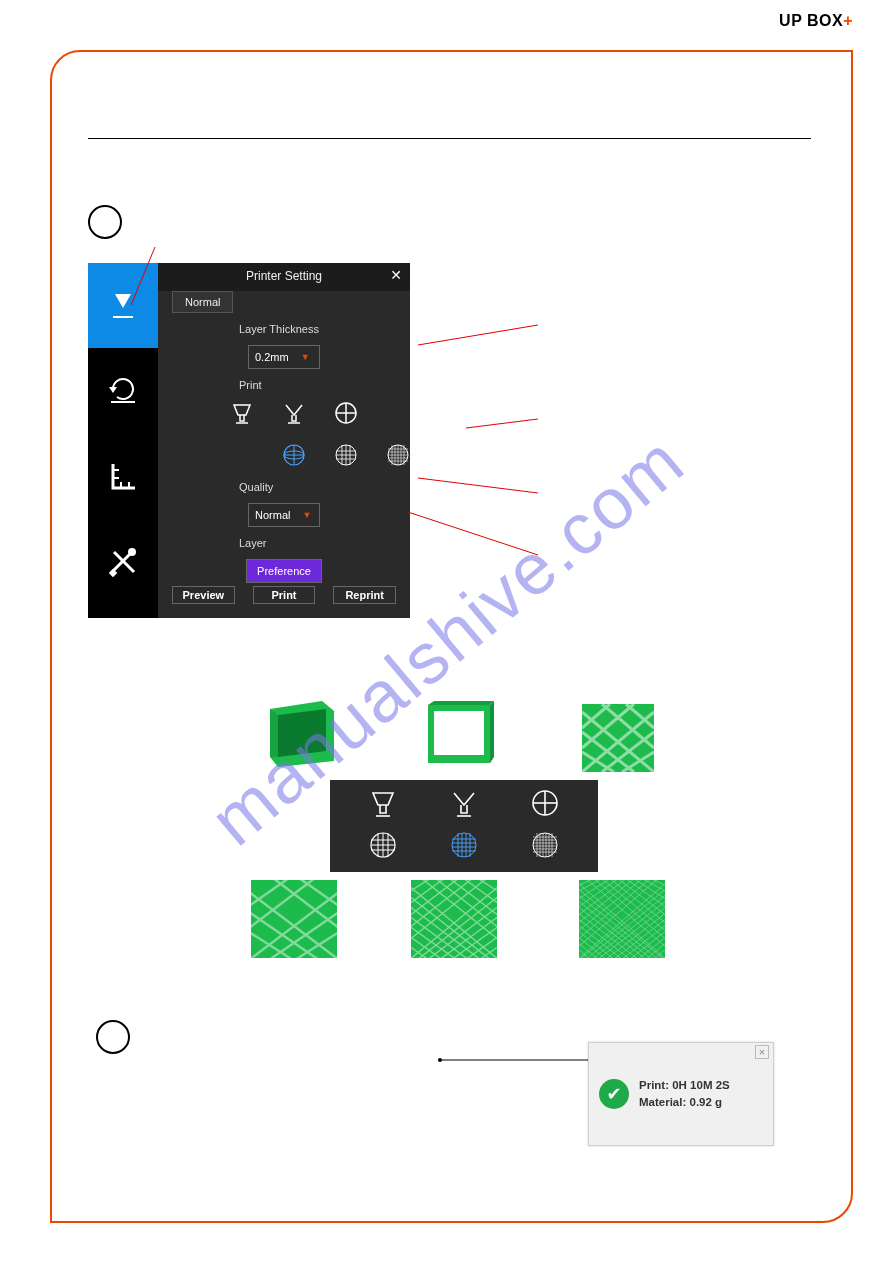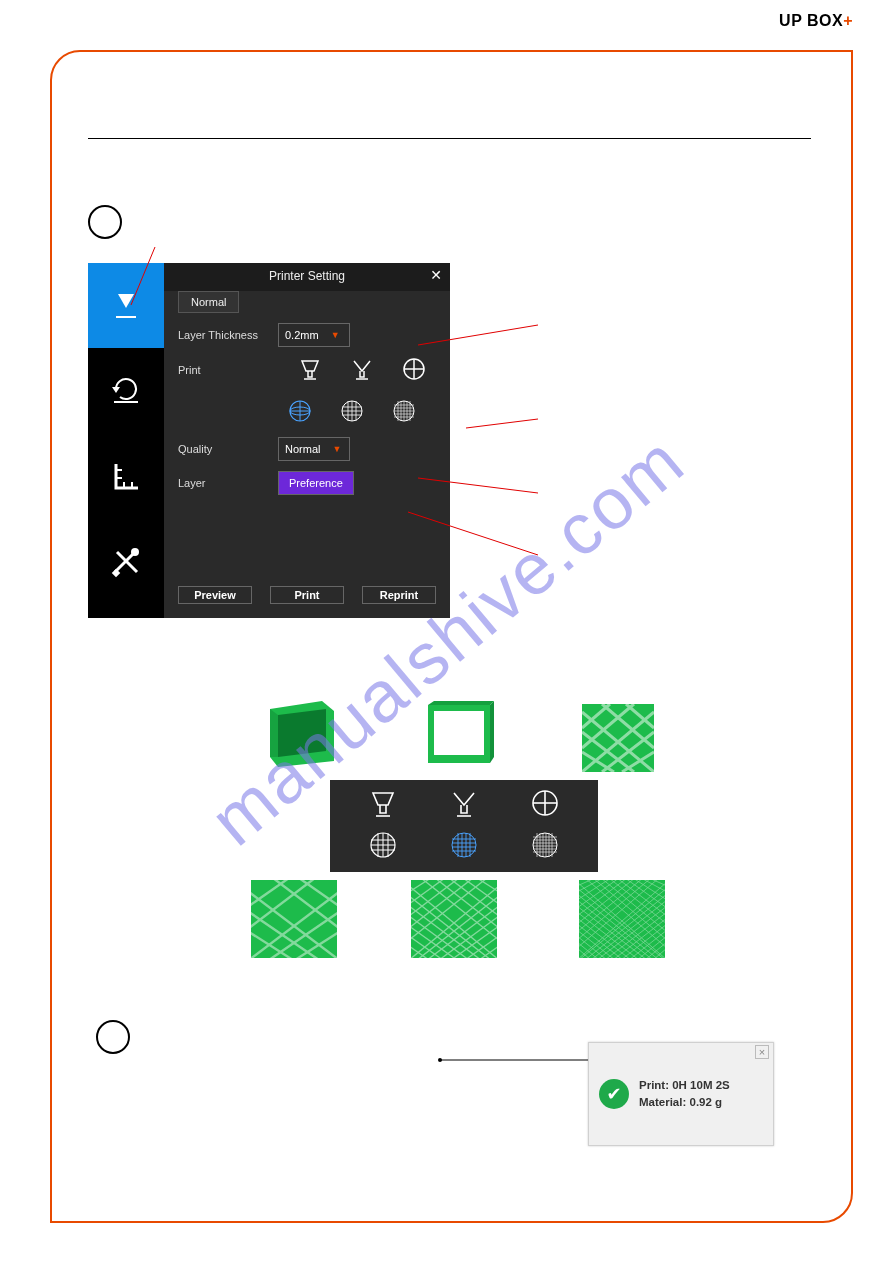--- a/index.html
+++ b/index.html
@@ -43,21 +43,21 @@
     position: absolute;
     width: 30px; height: 30px;
     border: 2px solid #000;
     border-radius: 50%;
     background: #fff;
   }
   .screenshot-area {
     position: absolute;
     left: 88px;
     top: 263px;
-    width: 362px;
+    width: 322px;
     height: 355px;
     background: #000;
     display: flex;
   }
   .sidebar {
     width: 76px;
     background: #000;
     display: flex;
     flex-direction: column;
   }
@@ -94,20 +94,21 @@
     padding: 4px 12px;
     border: 1px solid #555;
     background: #333;
     font-size: 11px;
   }
   .row {
     display: flex;
     align-items: center;
     margin: 10px 14px;
     gap: 10px;
+    flex-direction: column;
   }
   .row-label { width: 90px; color: #ddd; }
   .sel {
     border: 1px solid #666;
     background: #2a2a2a;
     color: #fff;
     font-size: 11px;
     padding: 2px 6px;
     display: inline-flex;
     align-items: center;

